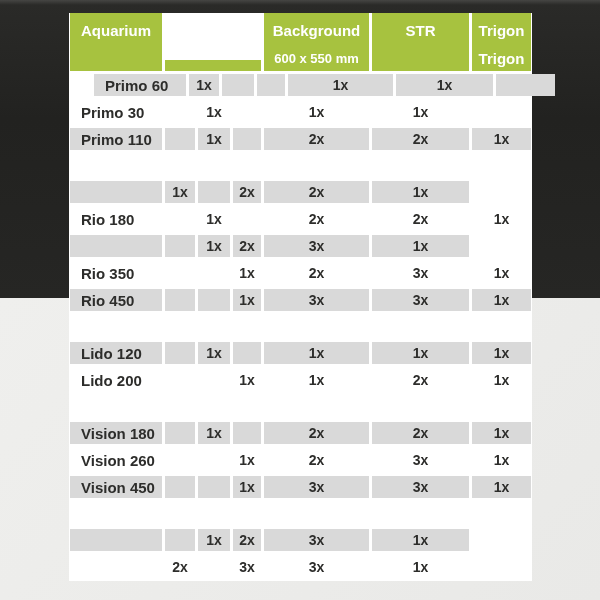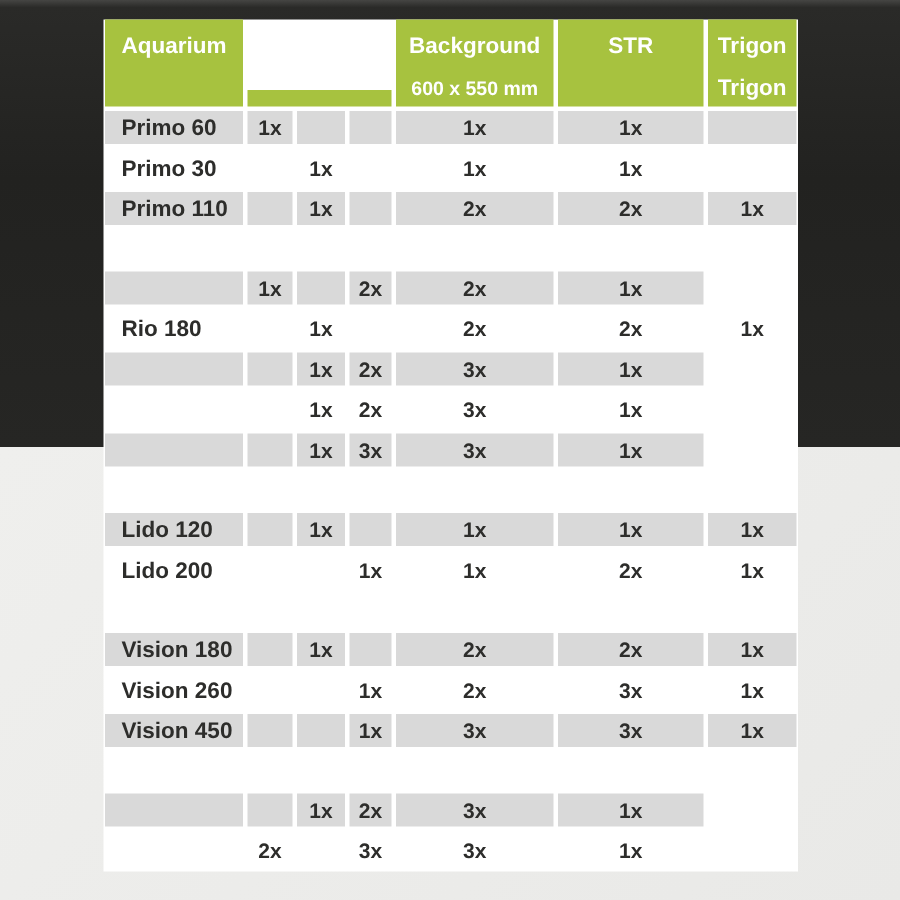--- a/index.html
+++ b/index.html
@@ -63,21 +63,21 @@
   }
   .sz-s  { width: 30px; }
   .sz-l  { width: 32px; }
   .sz-xl { width: 30px; text-align: right; }
   .sz-divider {
     width: 3px; height: 19px;
     background: var(--panel, #ffffff);
   }
   .tbody { padding-top: 3px; }
   .row { height: 22px; margin-top: 5px; }
-  .tbody > :first-child { margin-top: 0; }
+  .tbody > :first-child { margin-top: 0; margin-left: 24px; }
   .spacer { height: 21px; margin-top: 5px; }
   .cell {
     display: flex; align-items: center; justify-content: center;
     font-size: 14px; font-weight: bold;
     color: var(--text-dark, #2d2d2b);
     overflow: hidden; white-space: nowrap;
   }
   .row.gray .cell { background: var(--row-gray, #d9d9d9); }
   .cell.name {
     justify-content: flex-start;
@@ -165,28 +165,30 @@
       </div>
       <div class="row gray">
         <div class="cell"></div>
         <div class="cell"></div>
         <div class="cell">1x</div>
         <div class="cell">2x</div>
         <div class="cell">3x</div>
         <div class="cell">1x</div>
       </div>
       <div class="row white">
-        <div class="cell"></div>
-        <div class="cell"></div>
-        <div class="cell">1x</div>
-        <div class="cell">2x</div>
-        <div class="cell">3x</div>
-        <div class="cell">1x</div>
-      </div>
-      <div class="row gray">
+        <div class="cell name">Rio 350</div>
+        <div class="cell"></div>
+        <div class="cell"></div>
+        <div class="cell">1x</div>
+        <div class="cell">2x</div>
+        <div class="cell">3x</div>
+        <div class="cell">1x</div>
+      </div>
+      <div class="row gray">
+        <div class="cell name">Rio 450</div>
         <div class="cell"></div>
         <div class="cell"></div>
         <div class="cell">1x</div>
         <div class="cell">3x</div>
         <div class="cell">3x</div>
         <div class="cell">1x</div>
       </div>
       <div class="spacer"></div>
       <div class="row gray">
         <div class="cell name">Lido 120</div>

